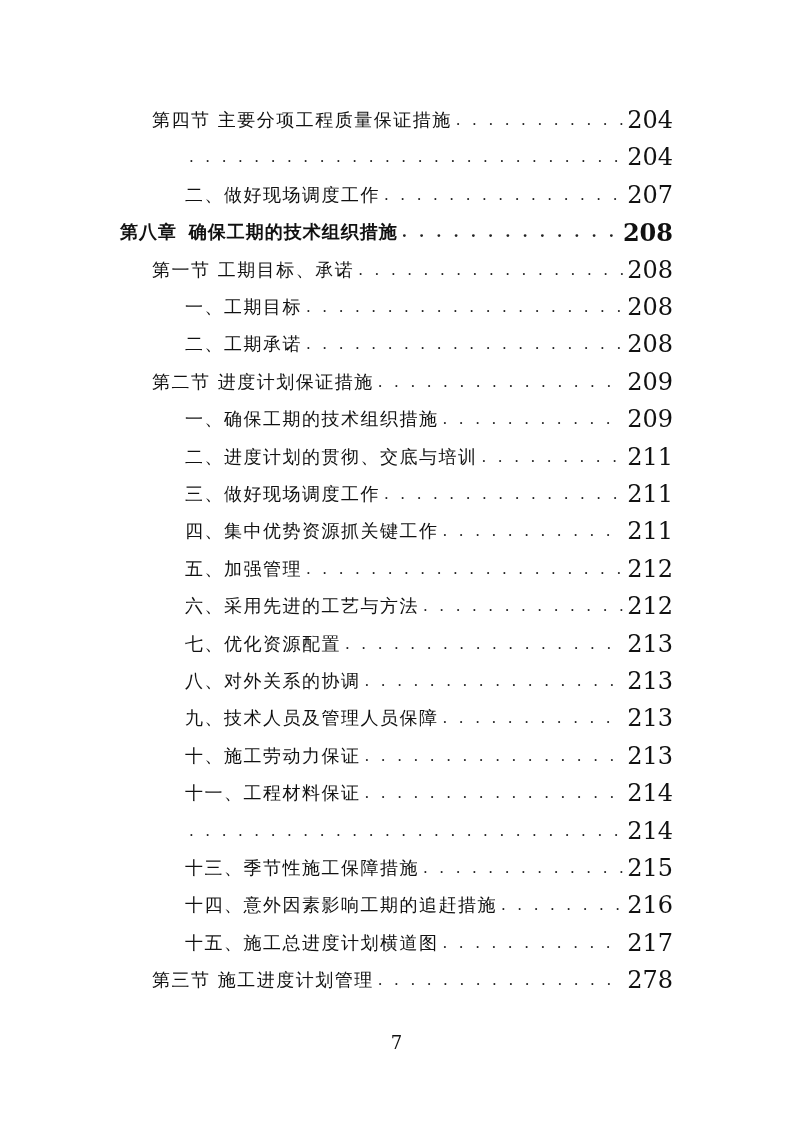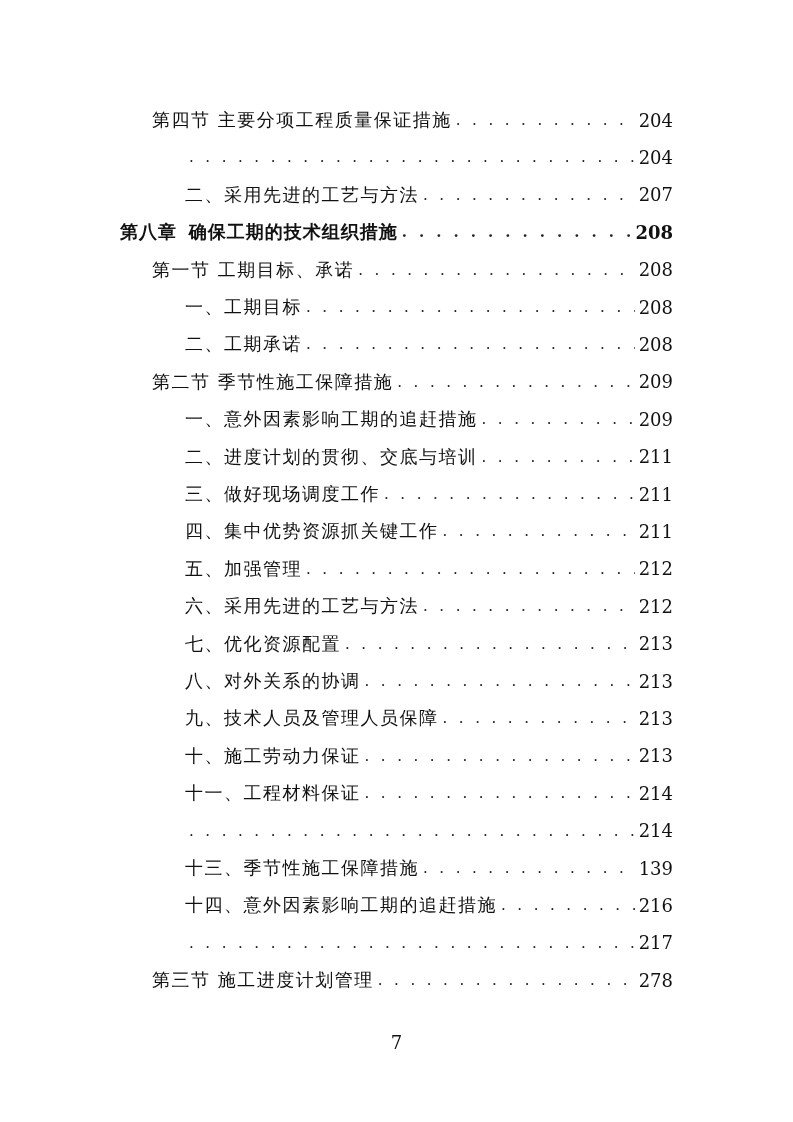--- a/index.html
+++ b/index.html
@@ -5,21 +5,21 @@
   html, body { margin: 0; padding: 0; background: #ffffff; }
   body { width: 793px; height: 1122px; position: relative; overflow: hidden;
          font-family: "DejaVu Serif", "Liberation Serif", serif; color: #111; }
   .toc { position: absolute; left: 0; top: 106px; width: 793px; }
   .row { position: absolute; height: 28px; display: flex; align-items: center;
          font-size: 18px; white-space: nowrap; }
   .row .title { flex: 0 0 auto; letter-spacing: 1.5px; }
   .row .leader { flex: 1 1 auto; overflow: hidden; margin: 0 4px; color: #222;
                  letter-spacing: 3.4px; font-size: 15px; }
   .row .leader::before { content: ". . . . . . . . . . . . . . . . . . . . . . . . . . . . . . . . . . . . . . . . . . . . . . . . . . . . . . . . . . . . . . . . . . . . . . . . . ."; }
-  .row .page { flex: 0 0 auto; font-size: 18px; font-family: "DejaVu Serif", serif; letter-spacing: 0px; }
+  .row .page { flex: 0 0 auto; font-size: 24px; font-family: "DejaVu Serif", serif; letter-spacing: 0px; }
   .lvl-chapter { left: 120px; right: 120px; font-weight: bold; }
   .lvl-chapter .title { letter-spacing: 1px; font-family: Liberation Mono, monospace; }
   .lvl-section { left: 152px; right: 120px; align-items: center; }
   .lvl-item { left: 185px; right: 120px; }
   .page-number { position: absolute; top: 1032px; left: 0; width: 793px; text-align: center;
                  font-size: 18px; }
 </style>
 </head>
 <body>
 
@@ -27,21 +27,21 @@
   <div class="row lvl-section" style="top:0px">
     <span class="title">第四节  主要分项工程质量保证措施</span>
     <span class="leader"></span>
     <span class="page">204</span>
   </div>
   <div class="row lvl-item" style="top:37.4px">
     <span class="leader"></span>
     <span class="page">204</span>
   </div>
   <div class="row lvl-item" style="top:74.8px">
-    <span class="title">二、采用先进的工艺与方法</span>
+    <span class="title">二、做好现场调度工作</span>
     <span class="leader"></span>
     <span class="page">207</span>
   </div>
   <div class="row lvl-chapter" style="top:112.2px">
     <span class="title">第八章  确保工期的技术组织措施</span>
     <span class="leader"></span>
     <span class="page">208</span>
   </div>
   <div class="row lvl-section" style="top:149.6px">
     <span class="title">第一节  工期目标、承诺</span>
@@ -52,26 +52,26 @@
     <span class="title">一、工期目标</span>
     <span class="leader"></span>
     <span class="page">208</span>
   </div>
   <div class="row lvl-item" style="top:224.4px">
     <span class="title">二、工期承诺</span>
     <span class="leader"></span>
     <span class="page">208</span>
   </div>
   <div class="row lvl-section" style="top:261.8px">
-    <span class="title">第二节  季节性施工保障措施</span>
+    <span class="title">第二节  进度计划保证措施</span>
     <span class="leader"></span>
     <span class="page">209</span>
   </div>
   <div class="row lvl-item" style="top:299.2px">
-    <span class="title">一、意外因素影响工期的追赶措施</span>
+    <span class="title">一、确保工期的技术组织措施</span>
     <span class="leader"></span>
     <span class="page">209</span>
   </div>
   <div class="row lvl-item" style="top:336.6px">
     <span class="title">二、进度计划的贯彻、交底与培训</span>
     <span class="leader"></span>
     <span class="page">211</span>
   </div>
   <div class="row lvl-item" style="top:374px">
     <span class="title">三、做好现场调度工作</span>
@@ -118,28 +118,29 @@
     <span class="leader"></span>
     <span class="page">214</span>
   </div>
   <div class="row lvl-item" style="top:710.6px">
     <span class="leader"></span>
     <span class="page">214</span>
   </div>
   <div class="row lvl-item" style="top:748px">
     <span class="title">十三、季节性施工保障措施</span>
     <span class="leader"></span>
-    <span class="page">139</span>
+    <span class="page">215</span>
   </div>
   <div class="row lvl-item" style="top:785.4px">
     <span class="title">十四、意外因素影响工期的追赶措施</span>
     <span class="leader"></span>
     <span class="page">216</span>
   </div>
   <div class="row lvl-item" style="top:822.8px">
+    <span class="title">十五、施工总进度计划横道图</span>
     <span class="leader"></span>
     <span class="page">217</span>
   </div>
   <div class="row lvl-section" style="top:860.2px">
     <span class="title">第三节  施工进度计划管理</span>
     <span class="leader"></span>
     <span class="page">278</span>
   </div>
 </div>
 

